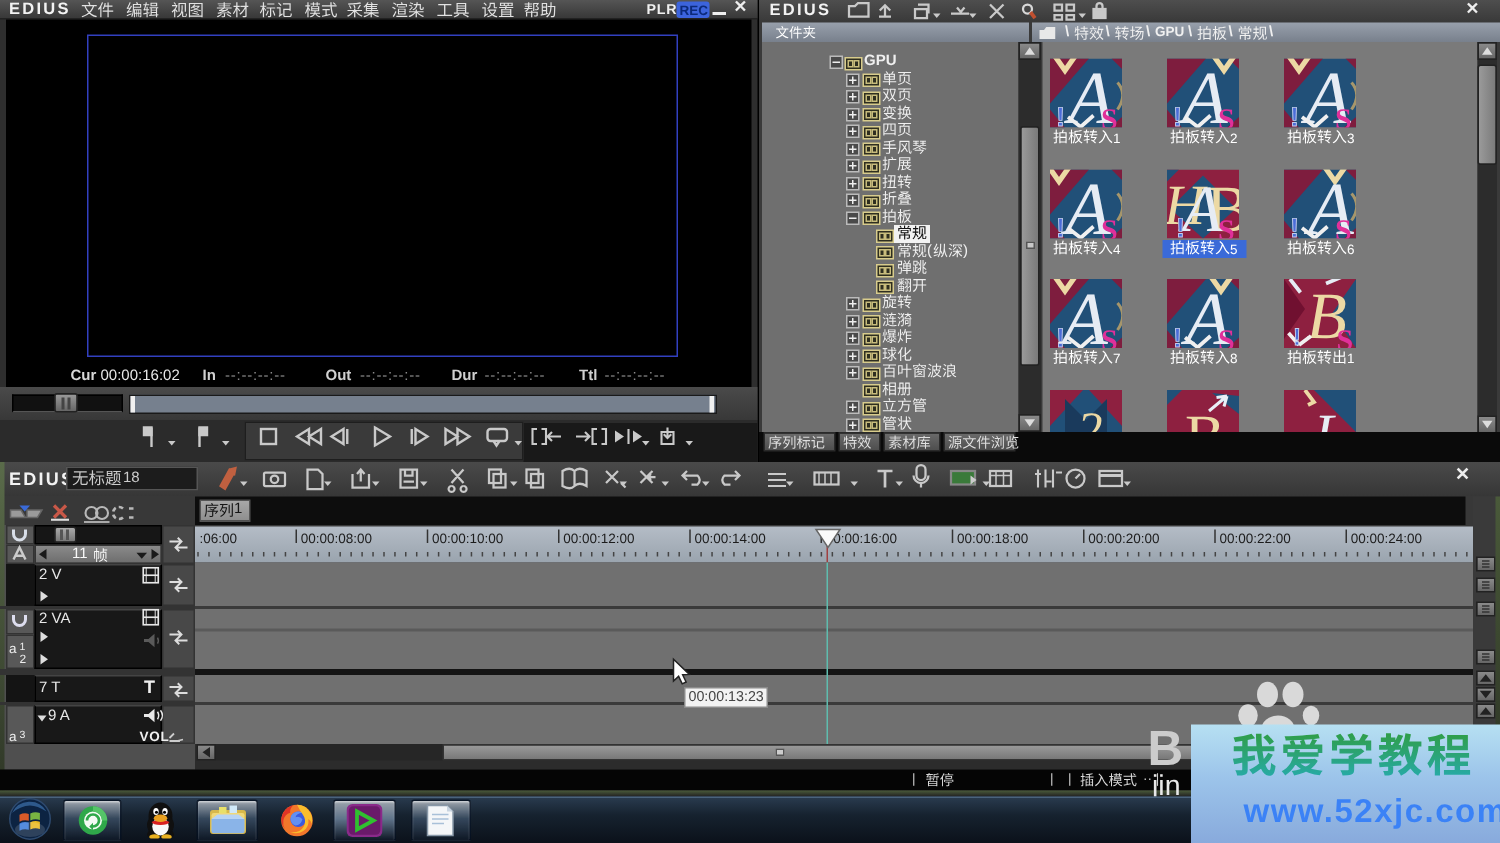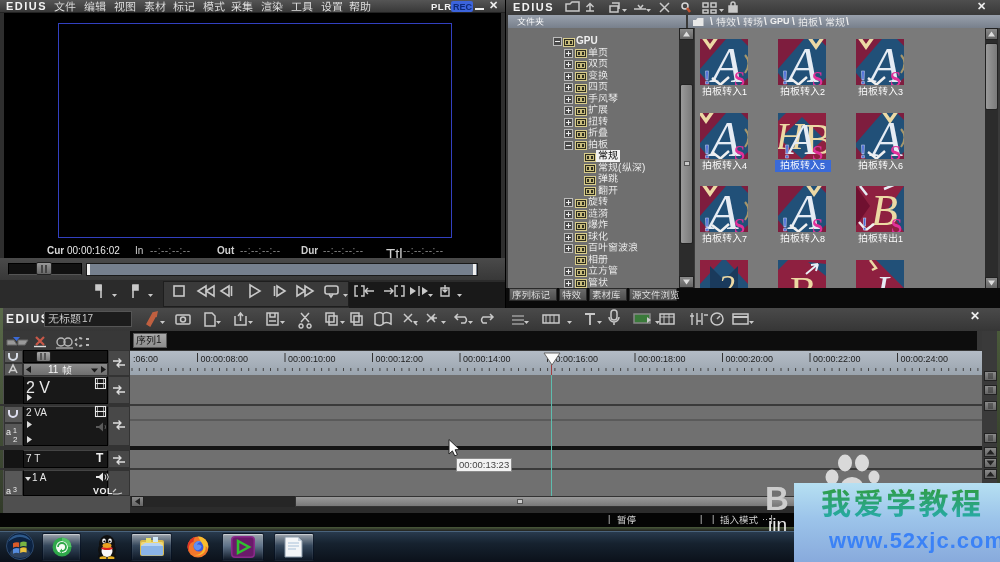--- a/index.html
+++ b/index.html
@@ -71,27 +71,27 @@
   </svg>
 <div style="position:absolute;left:431px;top:1px;font-size:9.5px;color:#f0f0f0;white-space:pre;font-weight:bold;letter-spacing:0.5px">PLR</div>
 <div style="position:absolute;left:451px;top:1px;width:22px;height:11px;background:#3c64dc;border-radius:2px"></div>
 <div style="position:absolute;left:453px;top:2px;font-size:9px;color:#0c2a7a;white-space:pre;font-weight:bold">REC</div>
 <div style="position:absolute;left:475px;top:8px;width:9px;height:2px;background:#eee"></div>
 <div style="position:absolute;left:489px;top:-1px;font-size:11px;color:#eee;white-space:pre;font-weight:bold">✕</div>
 <div style="position:absolute;left:4px;top:13px;width:497px;height:245px;background:#000"></div>
 <div style="position:absolute;left:58px;top:23px;width:394px;height:215px;border:1px solid #3240c0"></div>
 <div style="position:absolute;left:47px;top:245px;font-size:10px;color:#d8d8d8;white-space:pre;font-weight:bold">Cur</div>
 <div style="position:absolute;left:67px;top:245px;font-size:10px;color:#e8e8e8;white-space:pre;">00:00:16:02</div>
-<div style="position:absolute;left:135px;top:245px;font-size:10px;color:#d0d0d0;white-space:pre;font-weight:normal">In</div>
+<div style="position:absolute;left:135px;top:245px;font-size:10px;color:#d0d0d0;white-space:pre;font-weight:bold">In</div>
 <div style="position:absolute;left:150px;top:245px;font-size:10px;color:#8a8a8a;white-space:pre;letter-spacing:0.5px">--:--:--:--</div>
 <div style="position:absolute;left:217px;top:245px;font-size:10px;color:#d0d0d0;white-space:pre;font-weight:bold">Out</div>
 <div style="position:absolute;left:240px;top:245px;font-size:10px;color:#8a8a8a;white-space:pre;letter-spacing:0.5px">--:--:--:--</div>
 <div style="position:absolute;left:301px;top:245px;font-size:10px;color:#d0d0d0;white-space:pre;font-weight:bold">Dur</div>
 <div style="position:absolute;left:323px;top:245px;font-size:10px;color:#8a8a8a;white-space:pre;letter-spacing:0.5px">--:--:--:--</div>
-<div style="position:absolute;left:386px;top:245px;font-size:15px;color:#d0d0d0;white-space:pre;font-weight:normal">Ttl</div>
+<div style="position:absolute;left:386px;top:245px;font-size:10px;color:#d0d0d0;white-space:pre;font-weight:bold">Ttl</div>
 <div style="position:absolute;left:403px;top:245px;font-size:10px;color:#8a8a8a;white-space:pre;letter-spacing:0.5px">--:--:--:--</div>
 <div style="position:absolute;left:0px;top:258px;width:505px;height:22px;background:linear-gradient(#4a4a4a,#383838)"></div>
 <div style="position:absolute;left:8px;top:263px;width:74px;height:12px;background:#111;border:1px solid #000;border-bottom-color:#555"></div>
 <div style="position:absolute;left:36px;top:262px;width:16px;height:13px;background:linear-gradient(#999,#666);border:1px solid #222;border-radius:2px"></div>
 <div style="position:absolute;left:41px;top:265px;width:2px;height:8px;background:#444"></div>
 <div style="position:absolute;left:45px;top:265px;width:2px;height:8px;background:#444"></div>
 <div style="position:absolute;left:86px;top:263px;width:392px;height:13px;background:#76808e;border:1px solid #1a1a1a"></div>
 <div style="position:absolute;left:87px;top:264px;width:3px;height:11px;background:#f0f0f0"></div>
 <div style="position:absolute;left:473px;top:264px;width:3px;height:11px;background:#f0f0f0"></div>
 <div style="position:absolute;left:0px;top:280px;width:505px;height:28px;background:#2b2b2b"></div>
@@ -820,21 +820,21 @@
 <div style="position:absolute;left:0px;top:308px;width:1000px;height:23px;background:linear-gradient(#4a4a4a,#363636)"></div>
 <div style="position:absolute;left:6px;top:312px;font-size:12px;color:#f2f2f2;white-space:pre;font-weight:bold;letter-spacing:1.5px">EDIUS</div>
 <div style="position:absolute;left:44px;top:311px;width:88px;height:16px;background:#1c1c1c;border:1px solid #555"></div>
 <svg class="ct" style="left:48px;top:313px;width:33.0px;height:13.8px">
     <g fill="#cccccc" transform="translate(0,9.7) scale(0.01100,-0.01100)">
       <use href="#u65e0"></use>
       <use href="#u6807" x="1000"></use>
       <use href="#u9898" x="2000"></use>
     </g>
   </svg>
-<div style="position:absolute;left:82px;top:313px;font-size:10px;color:#ccc;white-space:pre;">17</div>
+<div style="position:absolute;left:82px;top:313px;font-size:10px;color:#ccc;white-space:pre;">18</div>
 <div style="position:absolute;left:970px;top:309px;font-size:12px;color:#eee;white-space:pre;font-weight:bold">✕</div>
 <svg style="position:absolute;left:0px;top:308px;width:1000px;height:23px;overflow:visible" viewBox="0 0 1000 23">
     <g stroke="#c9c9c9" fill="none" stroke-width="1.5">
       <path d="M147,16 L153,5 l3,2 -6,11 z M153,5 l4,-1 -1,5" stroke="#c06040" fill="#c06040"></path>
       <rect x="176" y="7" width="14" height="9" rx="1"></rect>
       <circle cx="183" cy="11.5" r="2.5"></circle>
       <path d="M205,5 h7 l3,3 v10 h-10 z"></path>
       <path d="M235,8 v9 h11 v-9 M238,8 l2.5,-3 2.5,3 M240.5,5 v8"></path>
       <path d="M267,5 h11 v12 h-11 z M270,5 v4 h5 v-4 M269,13 h7"></path>
       <path d="M301,5 l8,9 m0,-9 l-8,9 M301,16 a2,2 0 1 0 0.1,0 M309,16 a2,2 0 1 0 0.1,0"></path>
@@ -926,21 +926,21 @@
       <use href="#u5e27"></use>
     </g>
   </svg>
 <div style="position:absolute;left:108px;top:350px;width:22px;height:26px;background:#484848;border:1px solid #333"></div>
 <svg style="position:absolute;left:112px;top:358px;width:14px;height:10px;overflow:visible" viewBox="0 0 14 10">
     <path d="M1,3 h8 m-2.5,-2.5 L9,3 6.5,5.5 M13,7 h-8 m2.5,-2.5 L5,7 l2.5,2.5" stroke="#ddd" stroke-width="1.3" fill="none"></path>
   </svg>
 <div style="position:absolute;left:4px;top:376px;width:19px;height:28px;background:#141414"></div>
 <div style="position:absolute;left:23px;top:376px;width:85px;height:28px;background:#181818;border:1px solid #000;border-top-color:#444"></div>
 <div style="position:absolute;left:108px;top:376px;width:22px;height:28px;background:#484848;border:1px solid #333"></div>
-<div style="position:absolute;left:26px;top:378px;font-size:16px;color:#e8e8e8;white-space:pre;">2 V</div>
+<div style="position:absolute;left:26px;top:378px;font-size:10px;color:#e8e8e8;white-space:pre;">2 V</div>
 <svg style="position:absolute;left:95px;top:378px;width:11px;height:11px;overflow:visible" viewBox="0 0 11 11">
     <g stroke="#e8e8e8" stroke-width="1.1" fill="none">
       <rect x="0.5" y="0.5" width="10" height="10"></rect>
       <path d="M0.5,5.5 h10"></path>
       <path d="M2.5,0.5 v10 M8.5,0.5 v10" stroke-width="0.8" opacity="0.8"></path>
     </g>
   </svg>
 <svg style="position:absolute;left:26px;top:393px;width:8px;height:9px;overflow:visible" viewBox="0 0 8 9">
     <path d="M1,1 l5,3.5 -5,3.5 z" fill="#ddd"></path>
   </svg>
@@ -994,21 +994,21 @@
 <div style="position:absolute;left:4px;top:470px;width:19px;height:26px;background:#585858;border:1px solid #333"></div>
 <svg style="position:absolute;left:6px;top:485px;width:16px;height:11px;overflow:visible" viewBox="0 0 16 11">
     <text x="0" y="9" font-size="9" fill="#eee" font-family="Liberation Sans">a</text>
     <text x="7" y="7" font-size="7" fill="#eee" font-family="Liberation Sans">3</text>
   </svg>
 <div style="position:absolute;left:23px;top:470px;width:85px;height:26px;background:#181818;border:1px solid #000;border-top-color:#444"></div>
 <div style="position:absolute;left:108px;top:470px;width:22px;height:26px;background:#484848;border:1px solid #333"></div>
 <svg style="position:absolute;left:24px;top:475px;width:8px;height:8px;overflow:visible" viewBox="0 0 8 8">
     <path d="M1,2 h6 l-3,4 z" fill="#ddd"></path>
   </svg>
-<div style="position:absolute;left:32px;top:472px;font-size:10px;color:#e8e8e8;white-space:pre;">1 A</div>
+<div style="position:absolute;left:32px;top:472px;font-size:10px;color:#e8e8e8;white-space:pre;">9 A</div>
 <svg style="position:absolute;left:95px;top:472px;width:12px;height:10px;overflow:visible" viewBox="0 0 12 10">
     <path d="M1,4 h3 l4,-3.5 v9 L4,6 H1 z" fill="#e8e8e8"></path>
     <path d="M10,2.5 a4.5,4.5 0 0 1 0,5 M12,1.5 a6,6 0 0 1 0,7" stroke="#e8e8e8" fill="none"></path>
   </svg>
 <div style="position:absolute;left:93px;top:486px;font-size:9px;color:#f0f0f0;white-space:pre;font-weight:bold;letter-spacing:0.5px">VOL</div>
 <svg style="position:absolute;left:112px;top:488px;width:12px;height:8px;overflow:visible" viewBox="0 0 12 8">
     <path d="M1,6 h7 m-7,-2 l3,-3 m2,5 l4,-1" stroke="#ccc" stroke-width="1.2" fill="none"></path>
   </svg>
 <div style="position:absolute;left:130px;top:351px;width:855px;height:24px;background:linear-gradient(#b4bcc6,#9aa4ae)"></div>
 <svg style="position:absolute;left:130px;top:351px;width:855px;height:24px;overflow:visible" viewBox="0 0 855 24">

